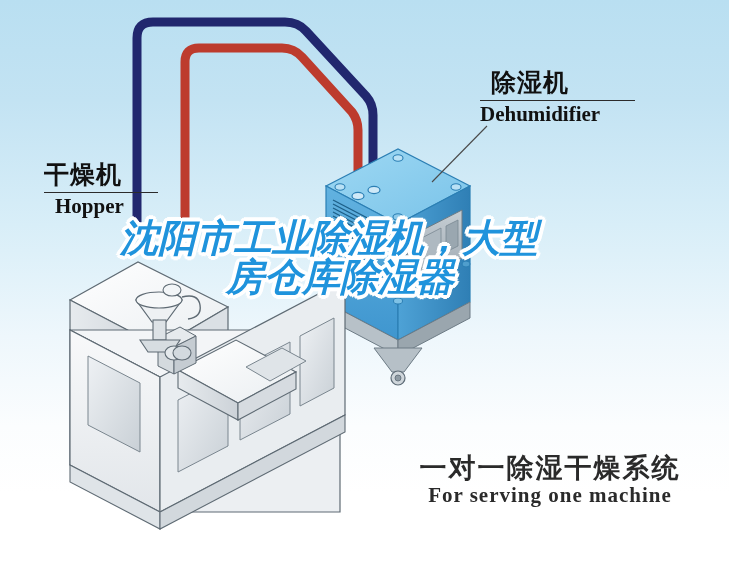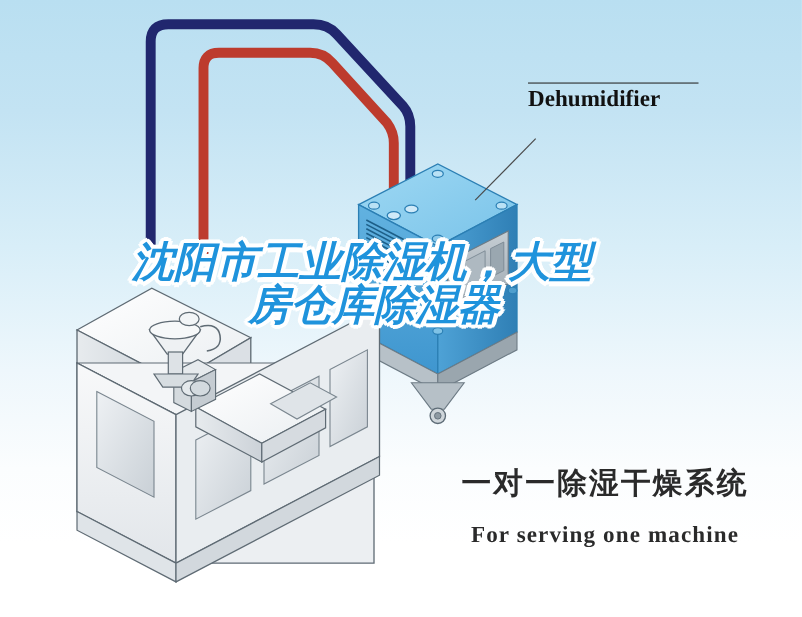--- a/index.html
+++ b/index.html
@@ -32,28 +32,28 @@
   #lab-hopper .cn-lab{font-size:25px;}
   #lab-hopper .rule{margin:5px 0 3px 0;width:114px;}
   #lab-hopper .en-lab{font-size:21px;margin-left:11px;}
 
   #lab-dehu{left:480px;top:70px;width:160px;}
   #lab-dehu .cn-lab{font-size:25px;margin-left:11px;}
   #lab-dehu .rule{margin:5px 0 3px 0;width:155px;}
   #lab-dehu .en-lab{font-size:21px;}
 
   
-  #caption{position:absolute;left:380px;top:424px;width:340px;text-align:center;}
+  #caption{position:absolute;left:380px;top:452px;width:340px;text-align:center;}
   #caption .cap-cn{
     font-family:"DejaVu Sans","Liberation Sans",sans-serif;
     font-size:27px;font-weight:700;color:#2a2a2a;letter-spacing:2px;line-height:1.15;
   }
   #caption .cap-en{
     font-family:"Liberation Serif","DejaVu Serif",serif;
-    font-size:21px;font-weight:700;color:#2a2a2a;letter-spacing:1px;margin-top:19px;
+    font-size:21px;font-weight:700;color:#2a2a2a;letter-spacing:1px;margin-top:0;
   }
 
   
   #promo{
     position:absolute;left:0;top:219px;width:652px;
     text-align:center;pointer-events:none;
   }
   #promo .pline{
     font-family:"DejaVu Sans","Liberation Sans",sans-serif;
     font-size:38px;font-weight:700;font-style:italic;
@@ -217,22 +217,28 @@
         <ellipse cx="174" cy="353" rx="9" ry="7" fill="#e4e9ec" stroke="#5f6b74" stroke-width="1.1"></ellipse>
         <ellipse cx="182" cy="353" rx="9" ry="7" fill="#d3dadf" stroke="#5f6b74" stroke-width="1.1"></ellipse>
       </g>
 
       <polygon points="70,465 160,512 160,529 70,482" fill="#dfe4e8" stroke="#5f6b74" stroke-width="1.1"></polygon>
       <polygon points="160,512 345,415 345,432 160,529" fill="#d2d8dd" stroke="#5f6b74" stroke-width="1.1"></polygon>
     </g>
 
   </svg>
 
+  <div class="callout" id="lab-hopper">
+    <div class="cn-lab">干燥机</div>
+    <div class="rule"></div>
+    <div class="en-lab">Hopper</div>
+  </div>
 
   <div class="callout" id="lab-dehu">
+    <div class="cn-lab">除湿机</div>
     <div class="rule"></div>
     <div class="en-lab">Dehumidifier</div>
   </div>
 
   <div id="caption">
     <div class="cap-cn">一对一除湿干燥系统</div>
     <div class="cap-en">For serving one machine</div>
   </div>
 
   <div id="promo">

